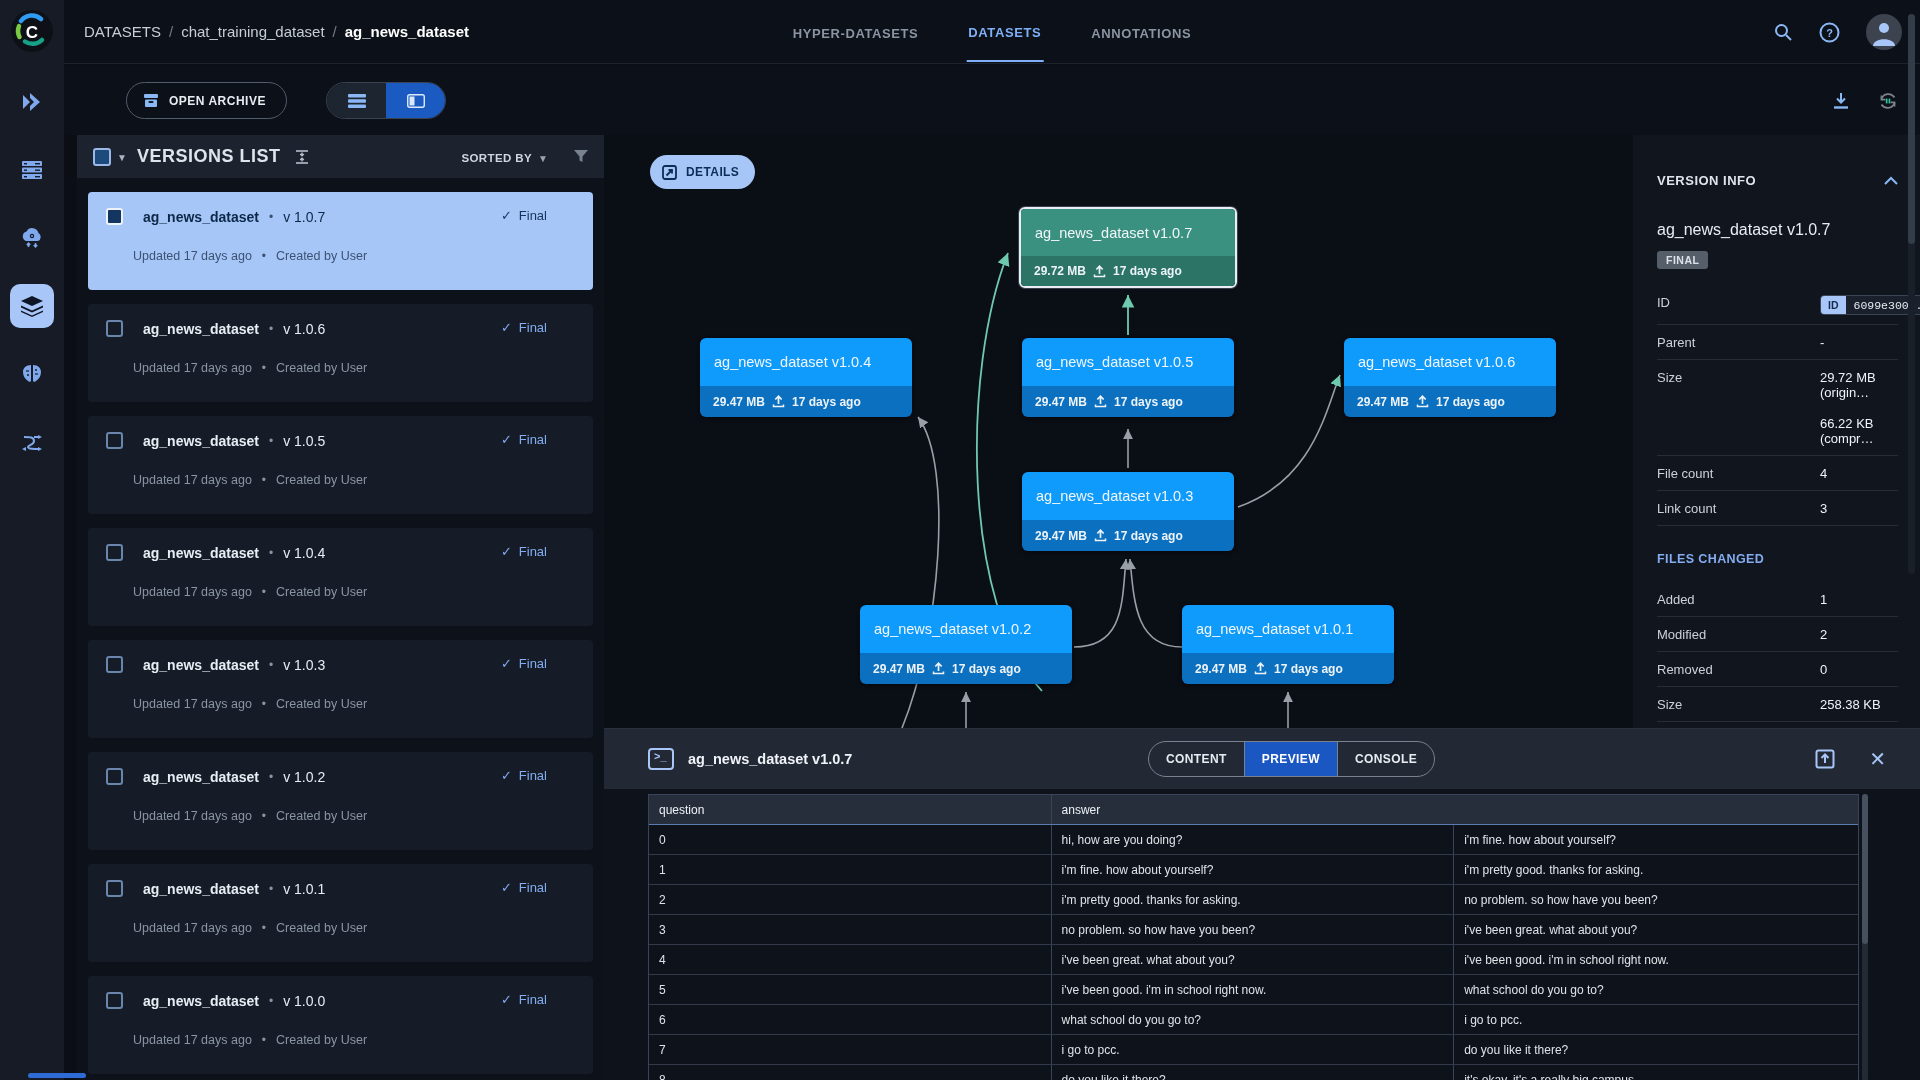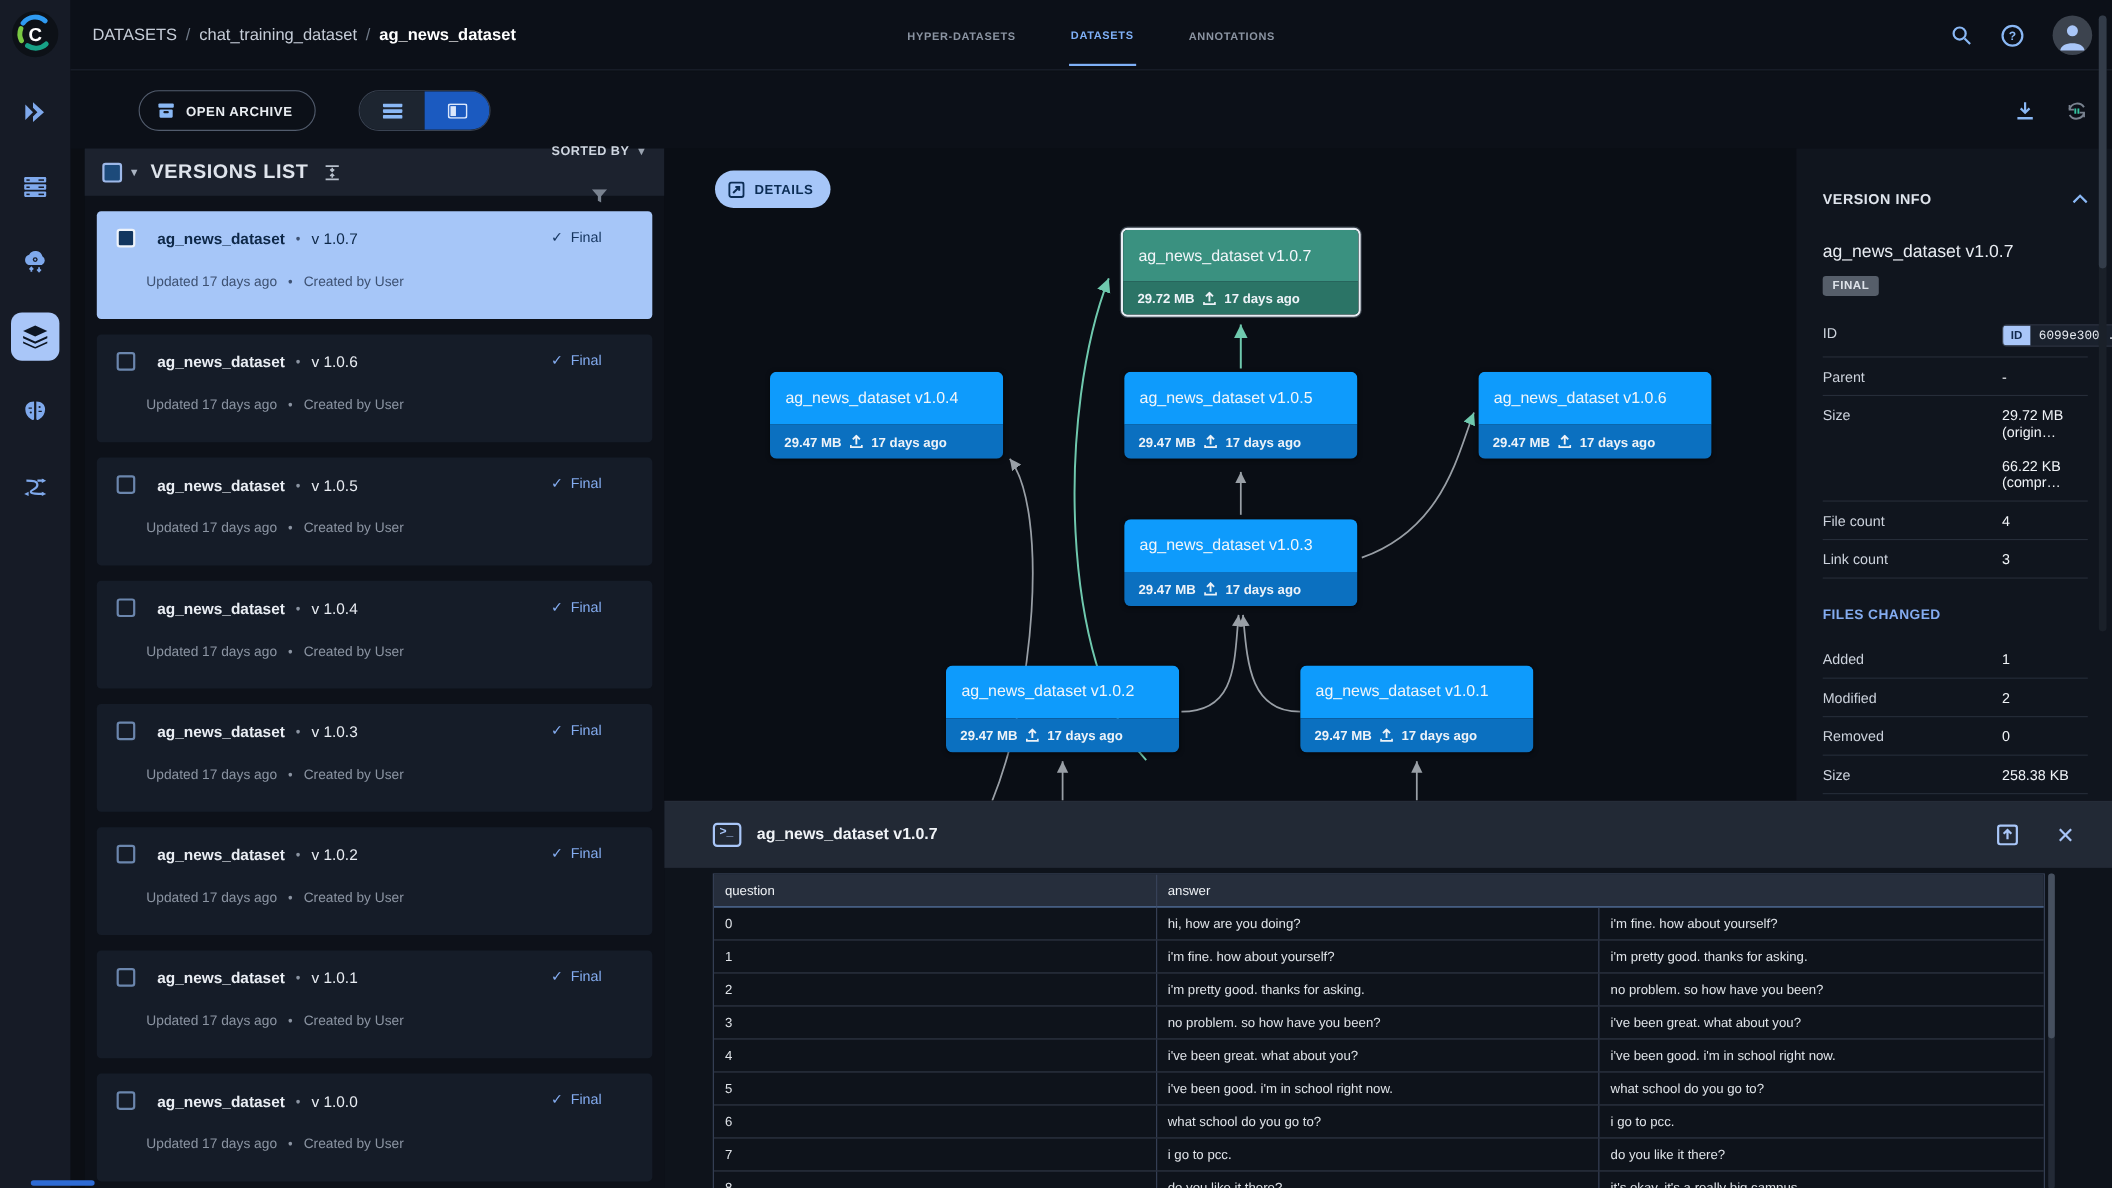--- a/index.html
+++ b/index.html
@@ -17,21 +17,21 @@
   .rail-btn.active { background:#a9c6f8; color:#0d1624; }
 
   
   .topbar { position:absolute; left:64px; top:0; width:1856px; height:64px; background:#0c1018;
     border-bottom:1px solid #1d232e; display:flex; align-items:center; }
   .crumbs { margin-left:20px; font-size:15px; color:#c6cdd8; display:flex; gap:8px; align-items:center; }
   .crumb { cursor:default; }
   .crumb.last { color:#ffffff; font-weight:bold; }
   .crumb-sep { color:#707a88; }
   .top-tabs { position:absolute; left:50%; transform:translateX(-50%); top:0; height:64px; display:flex; gap:46px; align-items:center; }
-  .ttab { font-size:10px; font-weight:bold; letter-spacing:.6px; color:#8b94a2; padding:23px 2px 20px 2px; }
+  .ttab { font-size:13px; font-weight:bold; letter-spacing:.6px; color:#8b94a2; padding:23px 2px 20px 2px; }
   .ttab.active { color:#7fb0f7; border-bottom:2px solid #7fb0f7; }
   .top-icons { position:absolute; right:18px; top:0; height:64px; display:flex; align-items:center; gap:26px; }
   .avatar { width:36px; height:36px; border-radius:50%; background:#3c434e; display:flex; align-items:center; justify-content:center; overflow:hidden; }
 
   
   .toolbar { position:absolute; left:64px; top:65px; width:1856px; height:70px; background:#0c1018;padding-left:32px; }
   .btn-archive { position:absolute; left:62px; top:17px; height:37px; padding:0 20px 0 16px; border:1px solid #525c6d;
     border-radius:19px; display:flex; align-items:center; gap:10px; color:#e8ecf1; font-size:12px; font-weight:bold;
     letter-spacing:.5px; background:transparent; }
   .view-toggle { position:absolute; left:262px; top:17px; height:37px; display:flex; border-radius:19px; overflow:hidden; border:1px solid #3a4352; }
@@ -39,21 +39,21 @@
   .vt-seg.active { background:#1b5ac0; color:#dbe7fb; }
   .tool-right { position:absolute; right:22px; top:17px; display:flex; gap:28px; align-items:center; height:37px; }
 
   
   .vpanel { position:absolute; left:77px; top:135px; width:527px; height:945px; background:#0d1119; }
   .vhead { position:absolute; left:0; top:0; width:527px; height:43px; background:#1c222e; display:flex; align-items:center; padding:0 16px; }
   .vhead-check { width:18px; height:18px; border:2px solid #9db8e8; background:#1c4a7a; border-radius:3px; }
   .vhead-caret { color:#aab4c2; font-size:10px; margin:2px 10px 0 6px; }
   .vhead-title { color:#dfe4ec; font-size:18px; font-weight:bold; letter-spacing:.5px; }
   .vhead-collapse { margin-left:14px; color:#b7c0cc; }
-  .vhead-right { margin-left:auto; display:flex; align-items:center; gap:26px;flex-direction:column; }
+  .vhead-right { margin-left:auto; display:flex; align-items:center; gap:26px; }
   .sortedby { color:#cfd6e0; font-size:11.5px; font-weight:bold; letter-spacing:.4px; }
   .sort-caret { color:#9aa3b0; font-size:10px; margin-left:6px; }
   .vlist { position:absolute; left:0; top:43px; width:527px; height:902px; overflow:hidden; }
   .vitem { position:relative; margin:14px 11px 0 11px; height:98px; background:#151c28; border-radius:4px;
     padding:16px 18px 0 18px; }
   .vitem.sel { background:#a6c6f8; }
   .vrow1 { display:flex; align-items:center; gap:10px; }
   .vcheck { width:17px; height:17px; border:2px solid #6b86ad; border-radius:3px; margin-right:10px; }
   .vitem.sel .vcheck { background:#12365f; border-color:#eef3fa; }
   .vname { font-size:14px; font-weight:bold; color:#e9edf3; }
@@ -635,20 +635,25 @@
   </div>
   <div class="ipanel-scroll"></div>
   <div class="ipanel-thumb"></div>
 
   <div class="bpanel">
     <div class="bhead">
       <span class="bterm">
           <span>&gt;_</span>
         </span>
       <span class="btitle">ag_news_dataset v1.0.7</span>
+      <div class="bseg" id="preview-tabs">
+          <div class="bseg-item">CONTENT</div>
+          <div class="bseg-item active">PREVIEW</div>
+          <div class="bseg-item">CONSOLE</div>
+        </div>
       <div class="bhead-icons">
         <span>
           <svg width="20" height="20" viewBox="0 0 20 20">
               <rect x="1.5" y="1.5" width="17" height="17" rx="2" fill="none" stroke="#a9c6f8" stroke-width="2"></rect>
               <path d="M10 14 L10 6 M6.5 9 L10 5.5 L13.5 9" stroke="#a9c6f8" stroke-width="2" fill="none"></path>
             </svg>
         </span>
         <span class="bclose">✕</span>
       </div>
     </div>

